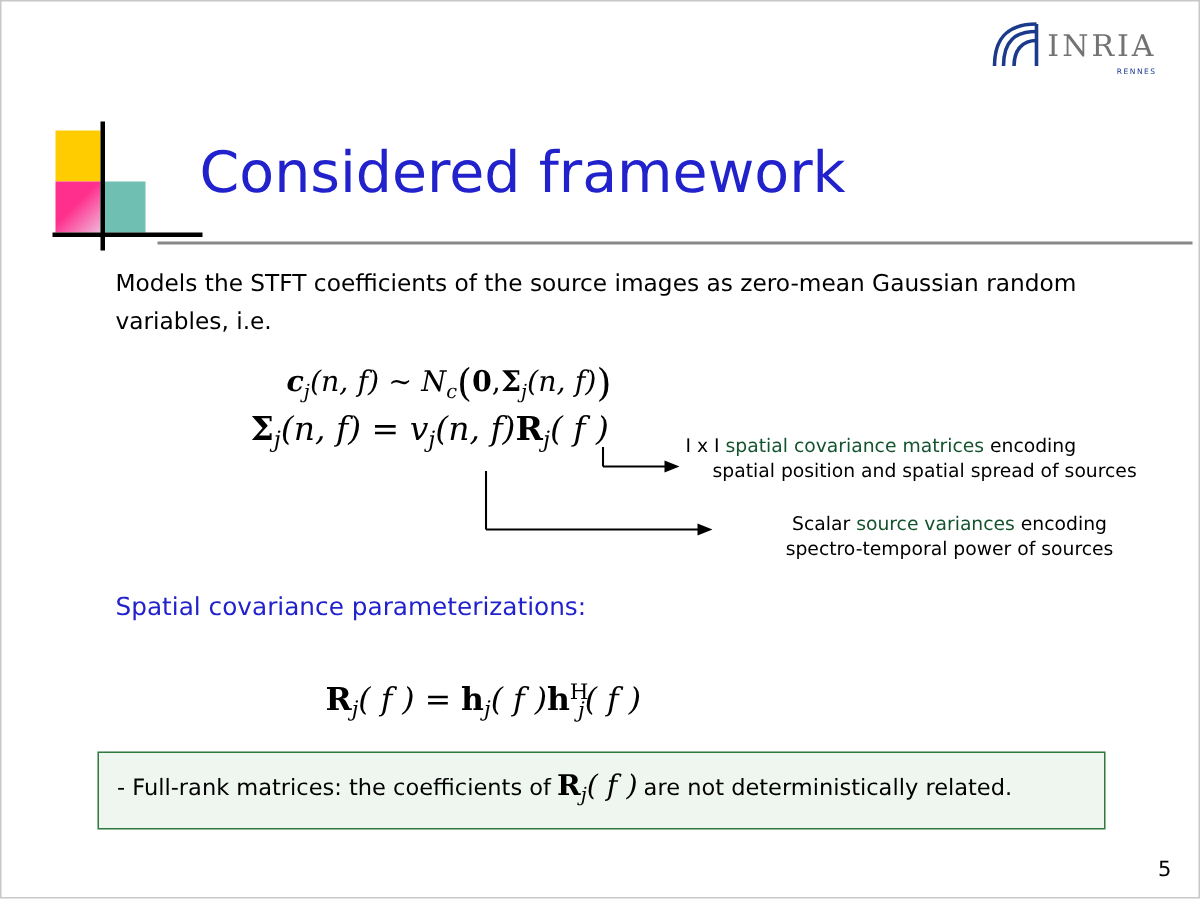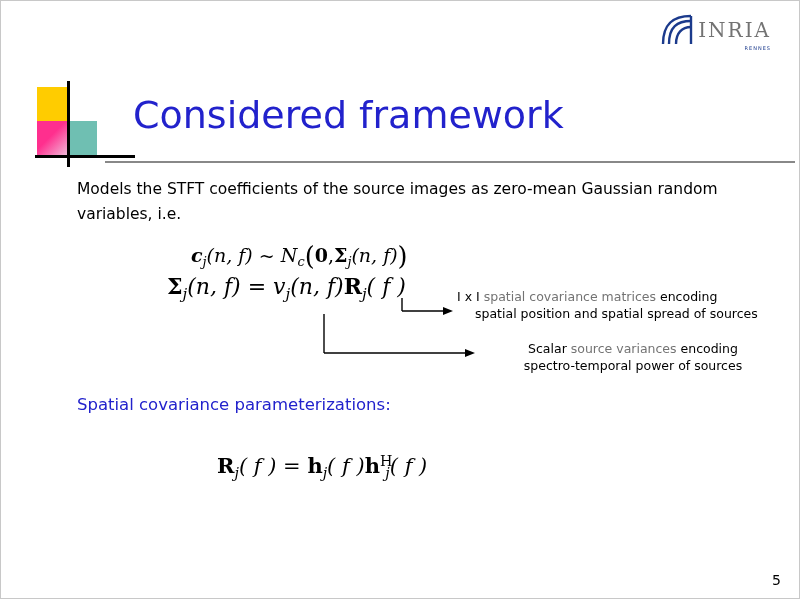--- a/index.html
+++ b/index.html
@@ -185,21 +185,21 @@
   .note2 {
     position: absolute;
     left: 482px;
     top: 340px;
     width: 300px;
     font-size: 12.5px;
     line-height: 1.35;
     text-align: center;
   }
   .note1 .l2 { display: block; padding-left: 18px; }
-  .red { color: #737373; }
+  .red { color: #14532d; }
   .ital { }
 
   
   .section-head {
     position: absolute;
     left: 76px;
     top: 394px;
     font-size: 16.5px;
     color: #2222cc;
   }
@@ -314,16 +314,19 @@
   </div>
 
   <div class="section-head">Spatial covariance parameterizations:</div>
 
   <div class="eq3 math">
     <span class="mb">R</span><span class="sub">j</span><span class="mi">( f )</span>
     <span>=</span>
     <span class="mb">h</span><span class="sub">j</span><span class="mi">( f )</span><span class="mb">h</span><span class="sup">H</span><span class="sub" style="margin-left:-7px">j</span><span class="mi">( f )</span>
   </div>
 
+  <div class="boxnote">
+    <span>- Full-rank  matrices: the coefficients of</span><span class="inlinemath math"><span class="mb">R</span><span class="sub">j</span><span class="mi">( f )</span></span><span>are not deterministically related.</span>
+  </div>
 
   <div class="pagenum">5</div>
 
 </div>
 
 </body></html>

